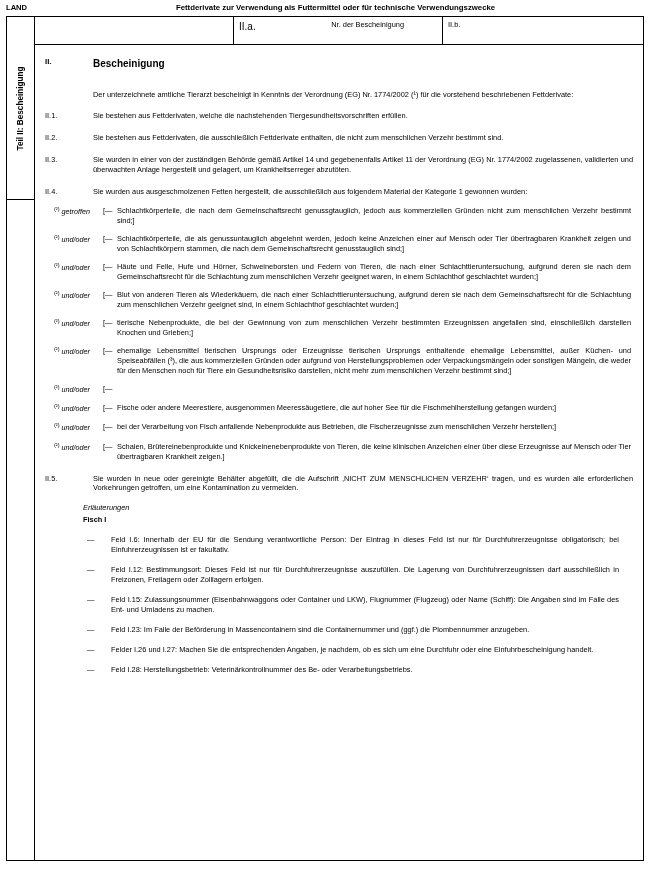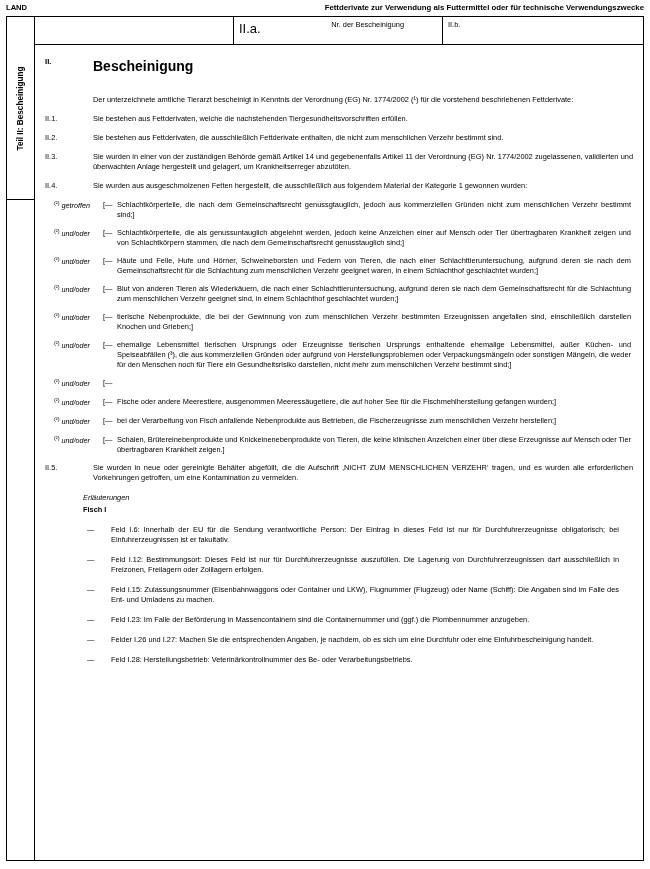--- a/index.html
+++ b/index.html
@@ -29,21 +29,21 @@
     align-items: baseline;
     padding: 3px 6px 2px 6px;
     font-size: 7.6px;
   }
   .topbar .left {
     font-weight: bold;
     white-space: nowrap;
   }
   .topbar .center {
     flex: 1;
-    text-align: right;
+    text-align: center;
     font-weight: bold;
     font-size: 7.8px;
     padding-right: 0px;
   }
   
   .frame {
     position: absolute;
     left: 6px;
     top: 16px;
     width: 638px;
@@ -103,21 +103,21 @@
   .toprow .cell-a {
     flex: 1;
     display: flex;
     align-items: flex-start;
     padding: 3px 4px 0 5px;
     box-sizing: border-box;
     border-right: 1px solid #000;
     position: relative;
   }
   .toprow .cell-a .lbl {
-    font-size: 13px;
+    font-size: 10px;
   }
   .toprow .cell-a .mid {
     flex: 1;
     text-align: right;
     font-size: 7.4px;
     padding-right: 34px;
   }
   .toprow .cell-b {
     width: 200px;
     padding: 3px 0 0 5px;
@@ -133,25 +133,26 @@
     display: flex;
     margin-bottom: 19px;
   }
   .sec-head .num {
     width: 48px;
     font-weight: bold;
     font-size: 7.8px;
   }
   .sec-head .ttl {
     font-weight: bold;
-    font-size: 14px;
+    font-size: 10px;
   }
   .para {
     display: flex;
     margin-bottom: 9px;
+    margin-top: 12px;
   }
   .para .num {
     width: 48px;
     flex: 0 0 48px;
     font-size: 7.4px;
   }
   .para .txt {
     flex: 1;
     text-align: justify;
     font-size: 7.4px;

